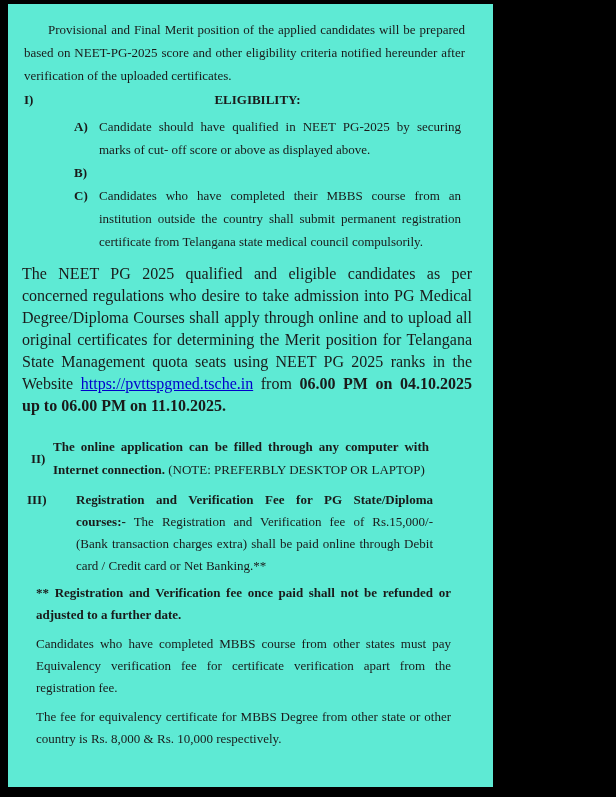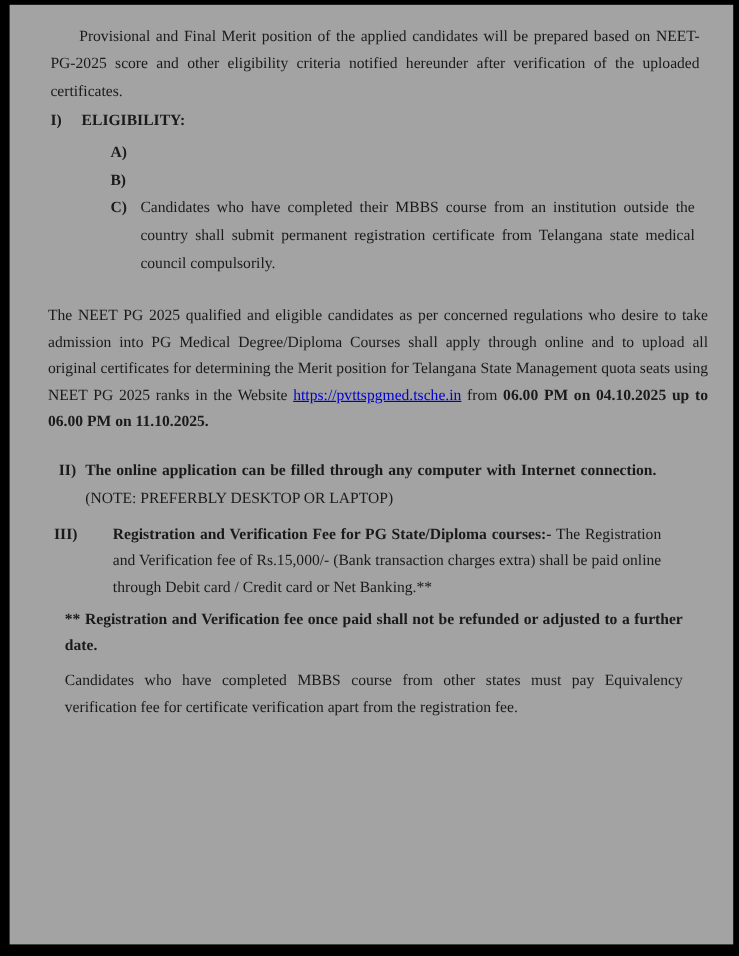--- a/index.html
+++ b/index.html
@@ -1,42 +1,42 @@
 <!DOCTYPE html>
 <html style="--link-color: #0000cc;"><head>
 <meta charset="utf-8">
 <style>
   html,body{margin:0;padding:0;background:#000;}
   .frame{position:relative;width:616px;height:797px;background:#000;overflow:hidden;}
   .page{
-    position:absolute;left:8px;top:4px;width:603px;height:783px;
-    background:#a3a3a3;
+    position:absolute;left:8px;top:4px;width:485px;height:783px;
+    background:#5eead4;
     font-family:"Liberation Serif","DejaVu Serif",serif;
     color:#1a1a1a;
     font-size:13px;
     line-height:23px;
     box-sizing:border-box;
-    padding:12px 28px 0 34px;
+    padding:12px 28px 0 16px;
   }
   .b{font-weight:700;}
   p{margin:0;}
   .intro{margin-top:2px;text-align:justify;text-indent:24px;}
   .hrow{margin-top:1px;display:flex;font-weight:700;}
   .hmark{width:26px;flex:none;}
-  .htitle{flex:1;}
+  .htitle{flex:1;text-align:center;}
   .list{margin-top:4px;margin-right:4px;}
   .litem{display:flex;}
   .lmark{margin-left:50px;width:25px;flex:none;font-weight:700;}
   .ltext{flex:1;text-align:justify;}
   .note{margin-top:2px;margin-left:27px;}
-  .apply{margin-top:22px;margin-left:-2px;margin-right:-7px;text-align:justify;font-size:13px;line-height:22px;}
+  .apply{margin-top:10px;margin-left:-2px;margin-right:-7px;text-align:justify;font-size:16px;line-height:22px;}
   .item{display:flex;}
   .item .imark{flex:none;font-weight:700;}
   .item .itext{flex:1;text-align:justify;}
-  .item-ii{margin-top:18px;margin-right:36px;}
+  .item-ii{margin-top:18px;margin-right:36px;align-items:center;}
   .item-ii .imark{margin-left:7px;width:22px;}
   .item-iii{margin-top:8px;margin-right:32px;line-height:22px;}
   .item-iii .imark{margin-left:3px;width:49px;}
   .lower{margin-left:12px;margin-right:14px;text-align:justify;line-height:22px;}
   .refund{margin-top:5px;}
   .advice{margin-top:2px;}
   .equiv{margin-top:7px;}
   .feepara{margin-top:7px;}
   .doc-link{color:var(--link-color,#0000cc);text-decoration:underline;cursor:pointer;}
 </style>
@@ -49,20 +49,21 @@
     <p class="intro"><span>Provisional and Final Merit position of the applied candidates will be prepared based on NEET-PG-2025 score and other eligibility criteria notified hereunder after verification of the uploaded certificates.</span></p>
 
     <div class="hrow">
       <span class="hmark">I)</span>
       <span class="htitle">ELIGIBILITY:</span>
     </div>
 
     <div class="list">
       <div class="litem">
         <span class="lmark">A)</span>
+        <span class="ltext"><span>Candidate should have qualified in NEET PG-2025 by securing marks of cut- off score or above as displayed above.</span></span>
       </div>
       <div class="litem">
         <span class="lmark">B)</span>
       </div>
       <div class="litem">
         <span class="lmark">C)</span>
         <span class="ltext"><span>Candidates who have completed their MBBS course from an institution outside the country shall submit permanent registration certificate from Telangana state medical council compulsorily.</span></span>
       </div>
     </div>
 
@@ -77,15 +78,16 @@
     <div class="item item-iii">
       <span class="imark">III)</span>
       <span class="itext"><span class="b">Registration and Verification Fee for PG State/Diploma courses:-</span><span> The Registration and Verification fee of Rs.15,000/- (Bank transaction charges extra) shall be paid online through Debit card / Credit card or Net Banking.**</span></span>
     </div>
 
     <p class="lower refund"><span class="b">** Registration and Verification fee once paid shall not be refunded or adjusted to a further date.</span></p>
 
 
     <p class="lower equiv"><span>Candidates who have completed MBBS course from other states must pay Equivalency verification fee for certificate verification apart from the registration fee.</span></p>
 
+    <p class="lower feepara"><span>The fee for equivalency certificate for MBBS Degree from other state or other country is Rs. 8,000 &amp; Rs. 10,000 respectively.</span></p>
 
   </div>
 </div>
 
 </body></html>

